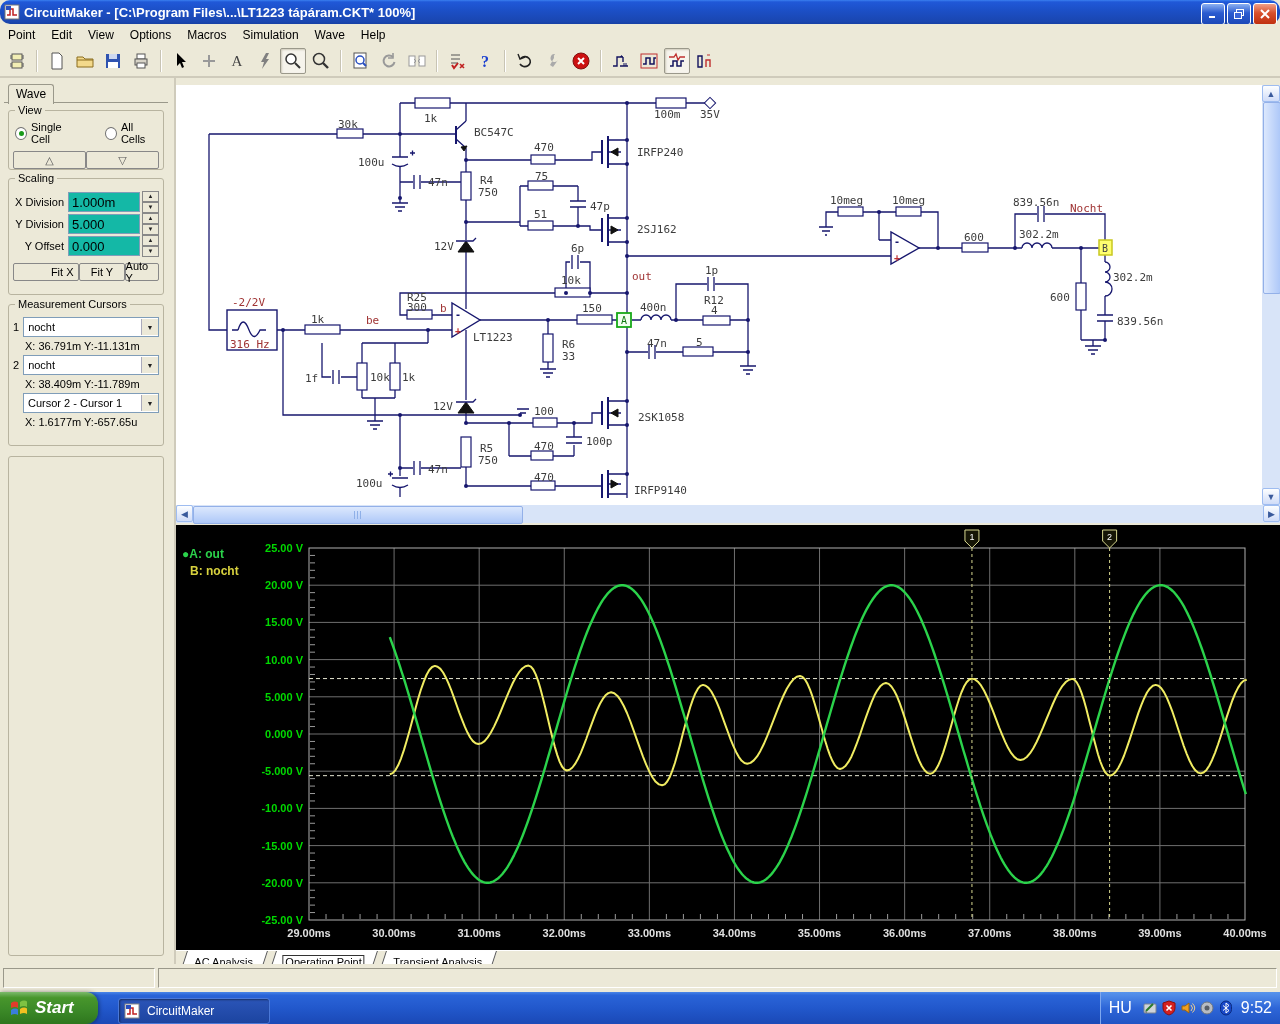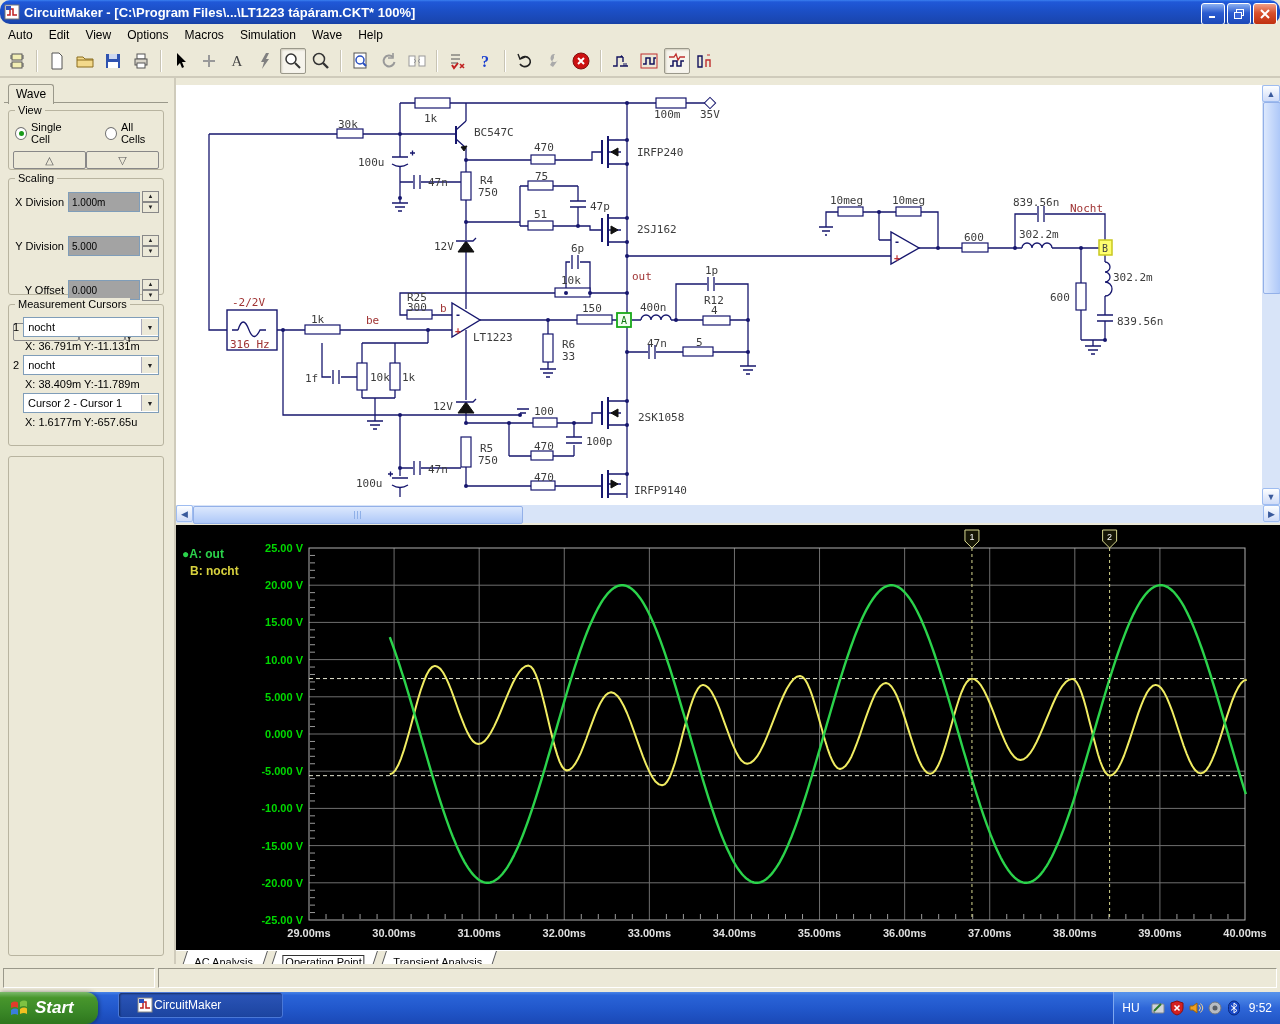--- a/index.html
+++ b/index.html
@@ -29,23 +29,23 @@
   .wavetab{position:absolute;left:8px;top:6px;width:44px;height:19px;background:#ece9d8;
     border:1px solid #9a988a;border-bottom:none;border-radius:3px 3px 0 0;text-align:center;line-height:18px;font-size:12px;z-index:2;}
   .panelline{position:absolute;left:4px;top:24px;width:164px;border-top:1px solid #9a988a;}
   .grp{position:absolute;left:8px;width:154px;border:1px solid #b8b4a0;border-radius:3px;}
   .grp .leg{position:absolute;top:-7px;left:6px;background:#ece9d8;padding:0 3px;font-size:11px;}
   .radio{display:inline-flex;align-items:center;gap:4px;}
   .rdot{width:11px;height:11px;border-radius:50%;border:1px solid #707070;background:#fff;position:relative;}
   .rdot.sel::after{content:"";position:absolute;left:3px;top:3px;width:5px;height:5px;border-radius:50%;background:#1a9a1a;}
   .pbtn{border:1px solid #888;background:#ece9d8;border-radius:2px;font-size:11px;
     display:inline-flex;align-items:center;justify-content:center;color:#555;}
-  .field{display:flex;align-items:center;margin:22px 4px;}
+  .field{display:flex;align-items:center;margin:0 4px;}
   .field .flabel{width:56px;text-align:right;margin-right:4px;}
-  .tinput{width:64px;height:16px;border:1px solid #7f9db9;background:#a3a3a3;font-size:10px;padding:1px 3px;
+  .tinput{width:64px;height:16px;border:1px solid #7f9db9;background:#14b8a6;font-size:13px;padding:1px 3px;
     font-family:"Liberation Sans",sans-serif;}
   .spin{display:flex;flex-direction:column;margin-left:2px;}
   .spin span{width:15px;height:9px;border:1px solid #888;background:#ece9d8;font-size:6px;line-height:8px;text-align:center;color:#222;}
   .combo{display:flex;align-items:center;border:1px solid #7f9db9;background:#fff;height:18px;}
   .combo .cval{flex:1;padding:0 4px;font-size:11px;white-space:nowrap;overflow:hidden;}
   .combo .cbtn{width:16px;height:16px;margin:0;border-left:1px solid #aab;background:#ece9d8;
     display:flex;align-items:center;justify-content:center;font-size:7px;color:#222;}
   .readout{margin:3px 0 3px 16px;font-size:11px;}
   
   .circuit{position:absolute;left:176px;top:85px;width:1086px;height:420px;background:#fff;}
@@ -90,31 +90,31 @@
   .tabsrow{position:absolute;left:176px;top:950px;width:1104px;height:20px;background:#ece9d8;
     border-top:1px solid #fff;display:flex;align-items:flex-start;padding-left:8px;}
   .sim-tab{display:inline-block;background:#fff;border:1px solid #555;border-top:none;
     transform:skewX(-18deg);margin-right:8px;padding:1px 10px;height:15px;}
   .sim-tab>span{display:inline-block;transform:skewX(18deg);font-size:11px;white-space:nowrap;}
   .sim-tab.active>span{outline:1px solid #333;padding:0 2px;}
   .statusbar{position:absolute;left:0;top:964px;width:1280px;height:28px;background:#ece9d8;display:flex;align-items:center;}
   .scell{height:18px;border:1px solid #9a988a;border-right-color:#fff;border-bottom-color:#fff;margin-left:3px;background:#ece9d8;}
   
   .taskbar{position:absolute;left:0;top:992px;width:1280px;height:32px;
-    background:linear-gradient(180deg,#4a86e8 0%,#2a64d8 10%,#2258cc 50%,#1b4ab8 95%);display:flex;align-items:flex-start;}
+    background:linear-gradient(180deg,#4a86e8 0%,#2a64d8 10%,#2258cc 50%,#1b4ab8 95%);display:flex;align-items:flex-end;}
   .startbtn{height:32px;width:98px;border-radius:0 12px 12px 0;
     background:linear-gradient(180deg,#7cba6c 0%,#48962c 18%,#3c8a28 55%,#2e761e 100%);
     display:flex;align-items:center;gap:5px;padding-left:8px;box-sizing:border-box;
     box-shadow:1px 0 4px rgba(0,0,0,.4);color:#fff;font-style:italic;font-weight:bold;font-size:17px;}
   .taskitem{margin-left:20px;height:24px;width:145px;border-radius:3px;border:1px solid #4a78d8;
-    background:linear-gradient(180deg,#2b55b8,#1c44a0);display:flex;align-items:center;gap:1px;
-    padding-left:18px;color:#fff;font-size:12px;box-shadow:inset 1px 1px 2px rgba(0,0,0,.45);}
+    background:linear-gradient(180deg,#2b55b8,#1c44a0);display:flex;align-items:center;gap:7px;
+    padding-left:5px;color:#fff;font-size:12px;box-shadow:inset 1px 1px 2px rgba(0,0,0,.45);}
   .tray{position:absolute;right:0;top:0;height:32px;display:flex;align-items:center;
     background:linear-gradient(180deg,#5894ec 0%,#2e66d8 50%,#2054c4 100%);
-    border-left:1px solid #7fa8ef;padding:0 8px;gap:0;color:#fff;font-size:12px;}
+    border-left:1px solid #7fa8ef;padding:0 8px;gap:0;color:#fff;font-size:16px;}
   .trayicons{display:flex;align-items:center;gap:3px;}
 </style>
 </head>
 <body>
 
 <div class="titlebar">
   <svg class="appicon" viewBox="0 0 16 16">
     <rect x="1" y="1" width="14" height="14" fill="#fff" stroke="#777"></rect>
     <path d="M3,11 h3 v-6 h3 v6 h4" stroke="#c02020" fill="none" stroke-width="1.5"></path>
     <rect x="2" y="2" width="5" height="4" fill="#2a50c0"></rect>
@@ -134,21 +134,21 @@
     </div>
     <div class="wbtn close">
       <svg width="12" height="12" viewBox="0 0 12 12">
           <path d="M2,2 L10,10 M10,2 L2,10" stroke="#fff" stroke-width="2"></path>
         </svg>
     </div>
   </div>
 </div>
 
 <div class="menubar" id="menubar">
-    <span class="mitem">Auto</span>
+    <span class="mitem">Point</span>
     <span class="mitem">Edit</span>
     <span class="mitem">View</span>
     <span class="mitem">Options</span>
     <span class="mitem">Macros</span>
     <span class="mitem">Simulation</span>
     <span class="mitem">Wave</span>
     <span class="mitem">Help</span>
   </div>
 
 <div class="toolbar">

